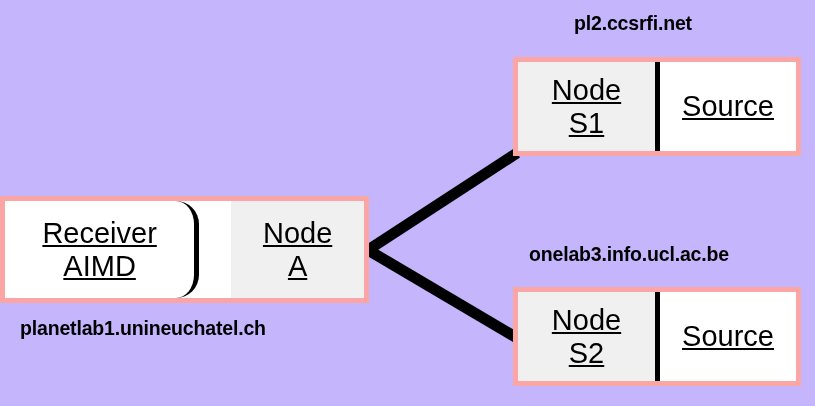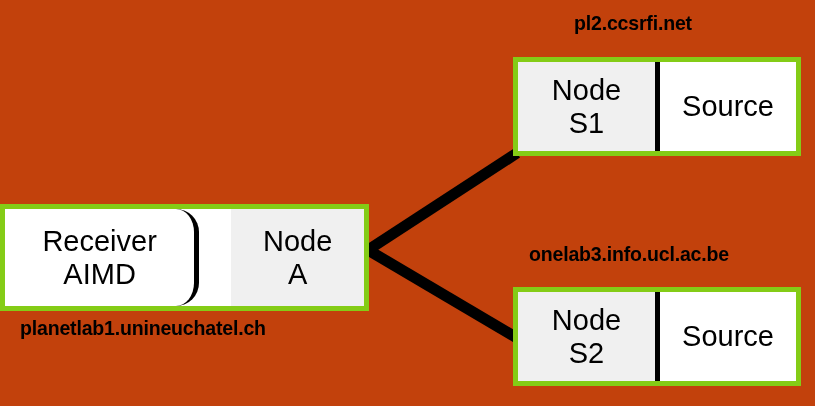--- a/index.html
+++ b/index.html
@@ -10,58 +10,59 @@
     width: 815px;
     height: 406px;
     background: #808080;
     font-family: "Liberation Sans", sans-serif;
     overflow: hidden;
   }
   #canvas {
     position: relative;
     width: 815px;
     height: 406px;
-    background: #c2410c;
+    background: #c4b5fd;
   }
   
   #links {
     position: absolute;
     left: 0;
     top: 0;
     width: 815px;
     height: 406px;
     z-index: 1;
   }
   .node-box {
     position: absolute;
     display: flex;
     box-sizing: border-box;
-    border: 5px solid #84cc16;
+    border: 5px solid #fca5a5;
     background: #ffffff;
     z-index: 2;
+    text-decoration: underline;
   }
   .cell {
     display: flex;
     align-items: center;
     justify-content: center;
     text-align: center;
     box-sizing: border-box;
     font-size: 29px;
     line-height: 1.12;
     color: #000000;
     white-space: pre-line;
     font-family: "Liberation Sans", sans-serif;
   }
   .cell-white { background: #ffffff; border-radius: 23px; }
   .cell-gray  { background: #f0f0f0; }
   .cell-divider-right { border-right: 5px solid #000000; }
 
   
   #box-receiver {
-    left: 0px;  top: 204px;  width: 369px;  height: 107px; gap: 32px;
+    left: 0px;  top: 196px;  width: 369px;  height: 107px; gap: 32px;
   }
   #box-receiver .c1 { width: 213px; }
   #box-receiver .c2 { width: 146px; }
 
   #box-s1 {
     left: 513px; top: 57px;  width: 288px; height: 99px;
   }
   #box-s1 .c1 { width: 142px; }
   #box-s1 .c2 { width: 136px; }
 

